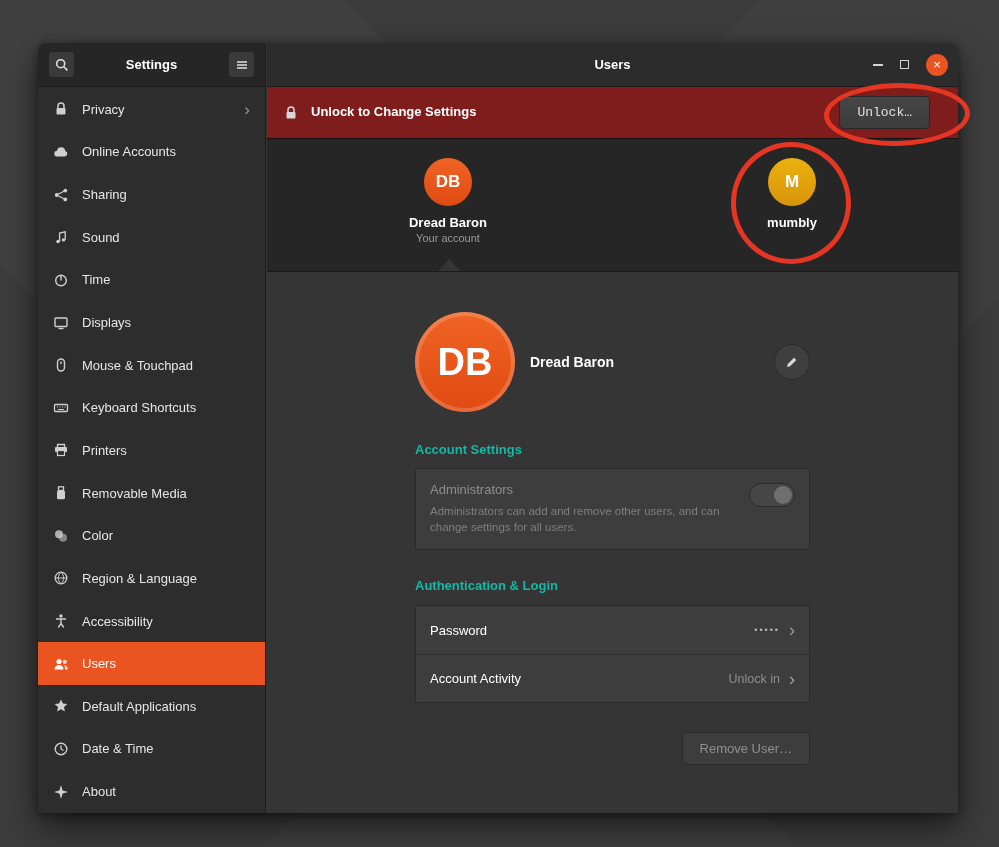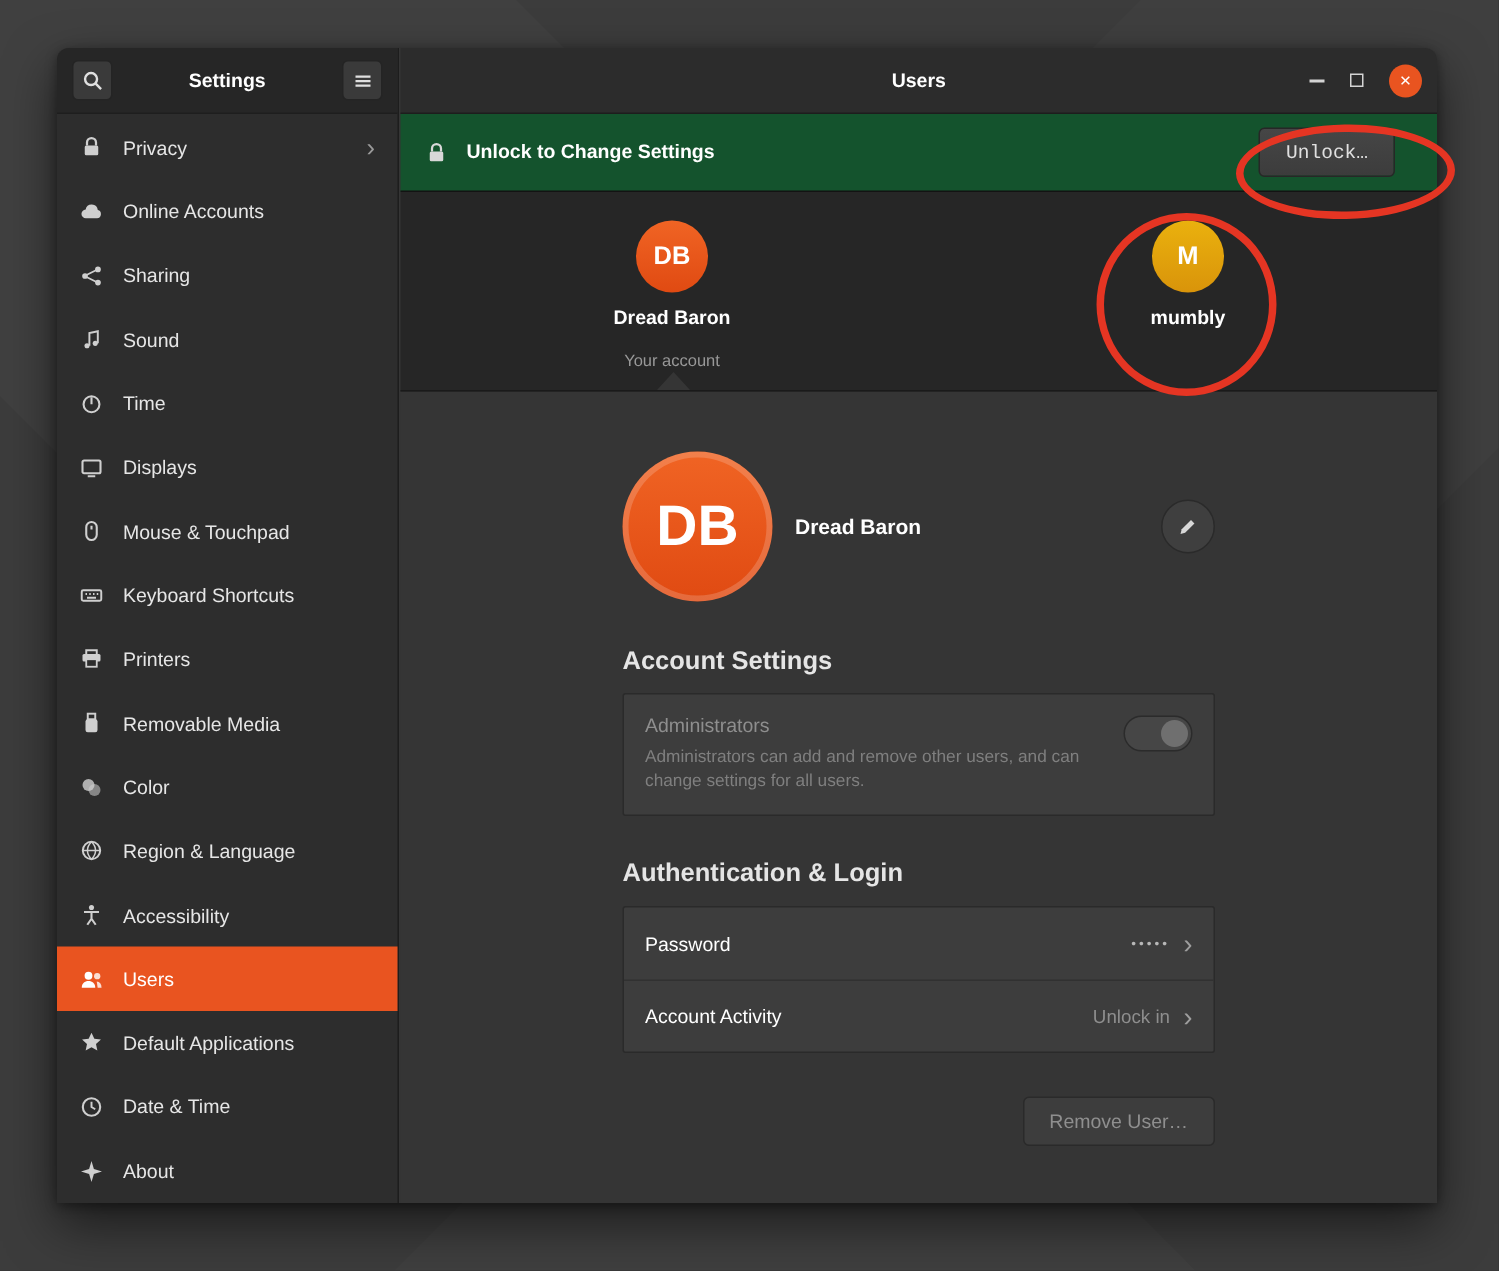--- a/index.html
+++ b/index.html
@@ -8,21 +8,21 @@
     font-family:"Liberation Sans","DejaVu Sans",sans-serif;
     background:#3c3c3c; position:relative; color:#e8e8e8; font-size:13px;
   }
   
   .wp { position:absolute; background:rgba(255,255,255,.022); transform:rotate(45deg); z-index:0; }
   .wp1 { left:-120px; top:-160px; width:430px; height:430px; }
   .wp2 { right:-90px; top:-60px; width:380px; height:380px; background:rgba(255,255,255,.016); }
   .wp3 { left:320px; bottom:-240px; width:420px; height:420px; background:rgba(255,255,255,.014); }
 
   .window {
-    position:absolute; left:38px; top:32px; width:920px; height:770px; z-index:2;
+    position:absolute; left:38px; top:43px; width:920px; height:770px; z-index:2;
     background:#353535; border-radius:8px 8px 0 0;
     box-shadow:0 14px 34px rgba(0,0,0,.55), 0 2px 8px rgba(0,0,0,.4);
     overflow:hidden;
   }
 
   
   .sidebar { position:absolute; left:0; top:0; width:228px; height:100%;
              background:#2d2d2d; border-right:1px solid #1d1d1d; }
   .sidebar-header { height:44px; background:#262626; border-bottom:1px solid #1e1e1e;
                     display:flex; align-items:center; padding:0 10px; gap:8px; }
@@ -42,55 +42,55 @@
   .titlebar { height:44px; background:#2c2c2c; border-bottom:1px solid #1d1d1d;
               display:flex; align-items:center; justify-content:center; position:relative; }
   .win-title { font-weight:bold; font-size:13px; color:#fff; }
   .win-controls { position:absolute; right:10px; top:0; height:100%;
                   display:flex; align-items:center; gap:17px; }
   .wc-min { width:10px; height:2px; background:#d4d4d4; cursor:pointer; }
   .wc-max { width:9px; height:9px; border:1.5px solid #d4d4d4; cursor:pointer; }
   .wc-close { width:22px; height:22px; border-radius:50%; background:#e95420; color:#fff;
               display:flex; align-items:center; justify-content:center; font-size:13px; cursor:pointer; }
 
-  .banner { height:52px; background:#14532d; border-bottom:1px solid #131313;
+  .banner { height:52px; background:#7f1d1d; border-bottom:1px solid #131313;
             display:flex; align-items:center; padding:0 16px; gap:12px; }
   .banner-text .bt1 { font-weight:bold; font-size:13px; color:#fff; margin-bottom:2px; }
   .banner-text .bt2 { font-size:12.5px; color:#d2d2d2; }
   .unlock-btn { margin-left:auto; margin-right:12px; padding:8px 17px;
                 background:linear-gradient(#464646,#3c3c3c); border:1px solid #272727; border-radius:4px;
                 color:#e0e0e0; font-size:13px; font-family:Liberation Mono, monospace; cursor:pointer; }
 
   .carousel { height:133px; background:#262626; border-bottom:1px solid #1a1a1a; position:relative; }
   .user { position:absolute; top:19px; width:170px; text-align:center; cursor:pointer; }
   .user-db { left:96px; }
   .user-m  { left:440px; }
   .avatar { border-radius:50%; color:#fff; display:flex; align-items:center; justify-content:center;
             font-weight:bold; }
   .avatar-sm { width:48px; height:48px; margin:0 auto; font-size:17px; }
   .avatar-orange { background:linear-gradient(#f06424,#e04a12); }
   .avatar-gold   { background:linear-gradient(#eab10e,#d9940a); }
   .user-name { margin-top:9px; font-weight:bold; font-size:13px; color:#fff; }
-  .user-sub  { margin-top:16px; font-size:11px; color:#989898; }
+  .user-sub  { margin-top:2px; font-size:11px; color:#989898; }
   .notch { position:absolute; bottom:0; left:171px; width:0; height:0;
            border-left:11px solid transparent; border-right:11px solid transparent;
            border-bottom:12px solid #353535; }
 
   .panel { position:absolute; top:230px; bottom:0; left:0; right:0; background:#353535; }
   .col { width:395px; margin:0 auto; display:flex; flex-direction:column; }
 
   .profile-row { margin-top:39px; display:flex; align-items:center; }
   .avatar-lg { width:100px; height:100px; font-size:38px;
                box-shadow:inset 0 0 0 4px rgba(255,255,255,.18); }
   .profile-name { margin-left:15px; font-weight:bold; font-size:14px; color:#fff; }
   .edit-btn { margin-left:auto; width:36px; height:36px; border-radius:50%;
               background:#3f3f3f; border:1px solid #2a2a2a; display:flex; align-items:center;
               justify-content:center; cursor:pointer; }
 
-  .section-heading { font-weight:bold; font-size:17px; color:#e5e5e5; }
+  .section-heading { font-weight:bold; font-size:13px; color:#14b8a6; }
   .sh1 { margin:30px 0 11px; }
   .sh2 { margin:28px 0 12px; }
 
   .card { background:#3d3d3d; border:1px solid #2a2a2a; border-radius:2px; }
   .card-admin { position:relative; padding:13px 14px 14px; }
   .dim { color:#8e8e8e; }
   .admin-label { font-size:13px; margin-bottom:7px; }
   .admin-desc { font-size:11.5px; color:#7f7f7f; max-width:300px; line-height:1.35; }
   .toggle { width:46px; height:24px; border-radius:12px; background:#464646;
             border:1px solid #2b2b2b; position:relative; flex:none; cursor:pointer; }

